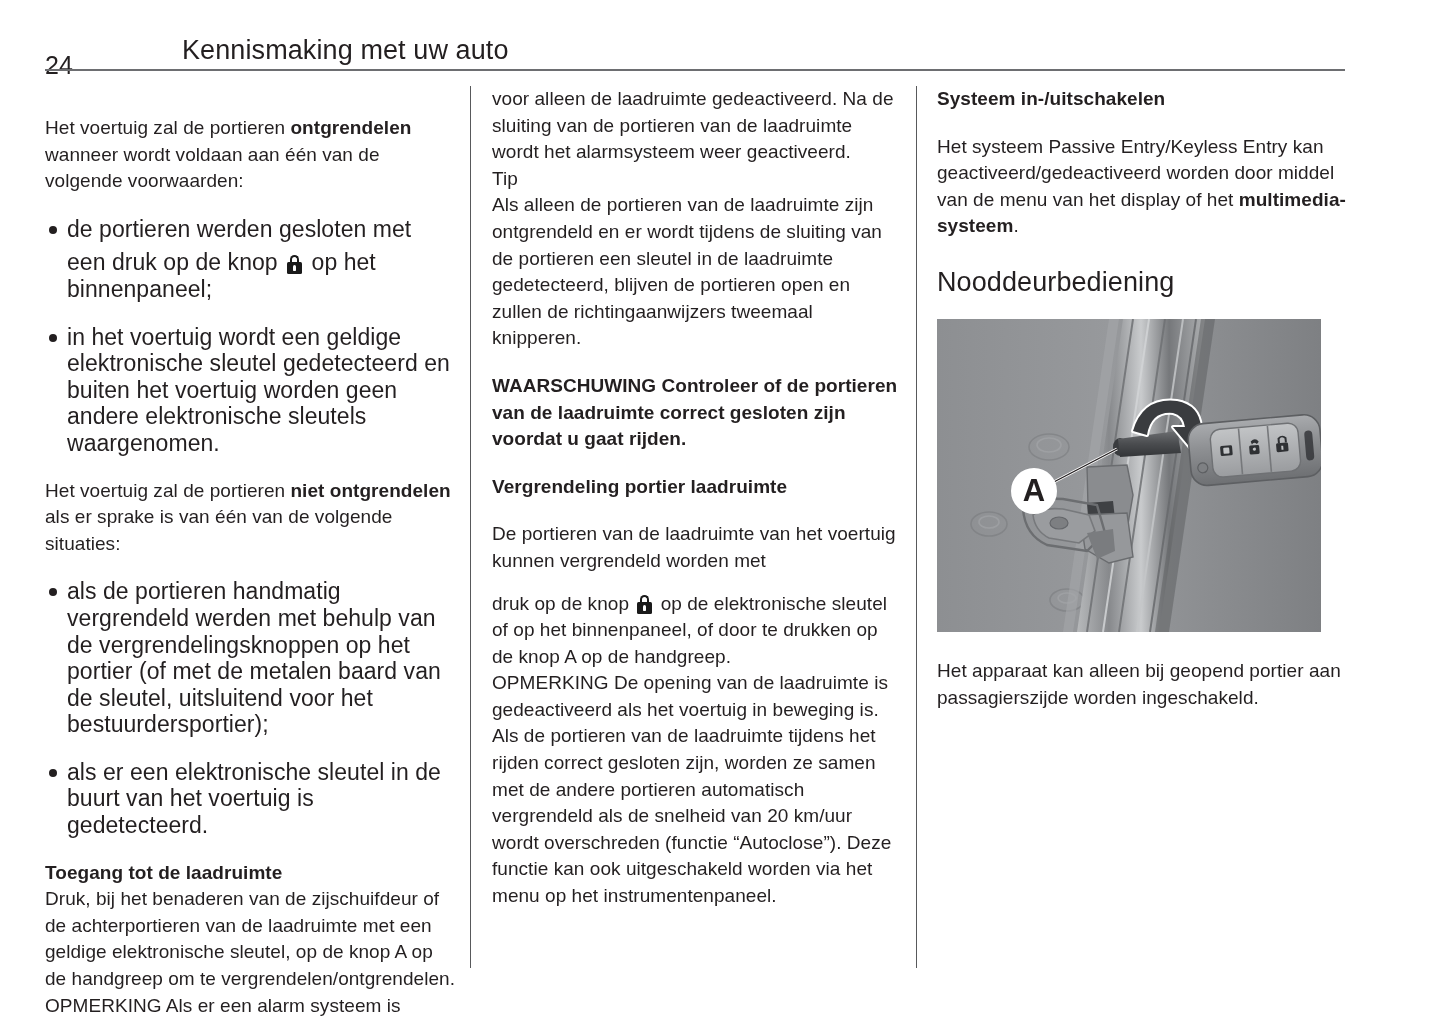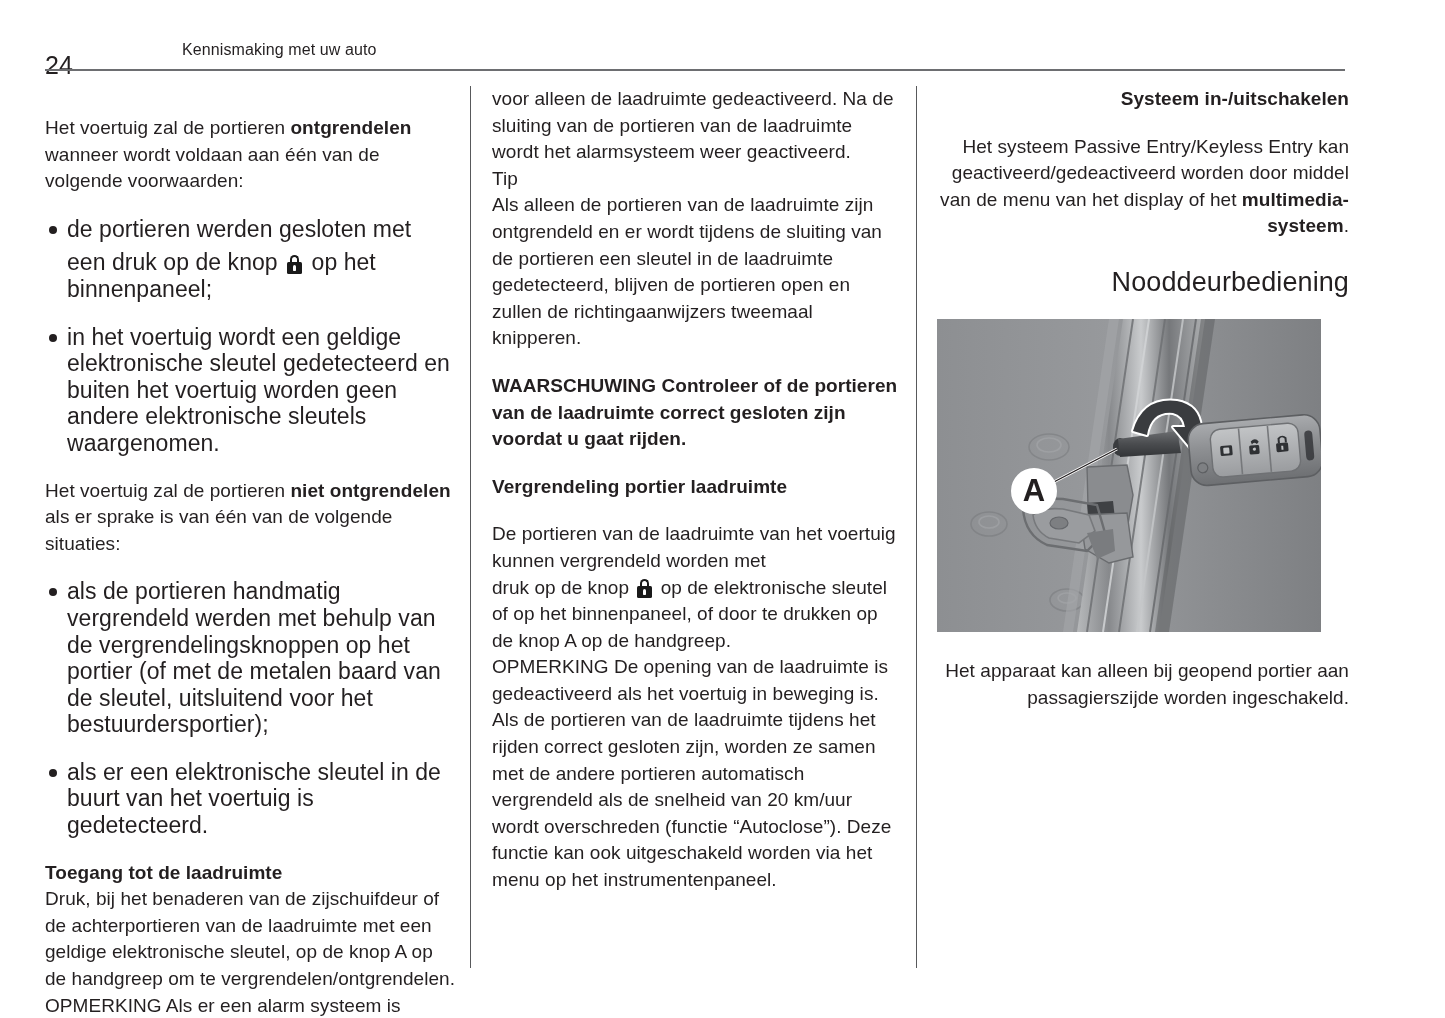--- a/index.html
+++ b/index.html
@@ -38,21 +38,21 @@
     font-size: 25px;
     font-weight: normal;
     letter-spacing: 0px;
     color: #231f20;
     line-height: 30px;
   }
   .header-title {
     position: absolute;
     left: 137px;
     top: 1px;
-    font-size: 16px;
+    font-size: 27px;
     font-weight: normal;
     color: #231f20;
     line-height: 30px;
     letter-spacing: .1px;
   }
   .header-rule {
     position: absolute;
     left: 45px;
     top: 69px;
     width: 1300px;
@@ -66,21 +66,21 @@
     left: 0;
     top: 86px;
   }
   .col {
     position: absolute;
     top: 0;
     width: 410px;
   }
   .col1 { left: 45px; margin-top: 29px; }
   .col2 { left: 492px; }
-  .col3 { left: 937px; width: 412px; text-align: right; }
+  .col3 { left: 937px; width: 412px; }
 
   .divider {
     position: absolute;
     top: 86px;
     width: 1px;
     height: 882px;
     background: #58595b;
   }
   .divider-1 { left: 470px; }
   .divider-2 { left: 916px; }
@@ -247,21 +247,21 @@
       <p>voor alleen de laadruimte gedeactiveerd. Na de sluiting van de portieren van de laadruimte wordt het alarmsysteem weer geactiveerd.</p>
       <p class="tight">Tip</p>
       <p class="tight">Als alleen de portieren van de laadruimte zijn ontgrendeld en er wordt tijdens de sluiting van de portieren een sleutel in de laadruimte gedetecteerd, blijven de portieren open en zullen de richtingaanwijzers tweemaal knipperen.</p>
 
       <p class="gap-before warn">WAARSCHUWING Controleer of de portieren van de laadruimte correct gesloten zijn voordat u gaat rijden.</p>
 
       <h3 class="sub gap-before">Vergrendeling portier laadruimte</h3>
 
       <p class="gap-before">De portieren van de laadruimte van het voertuig kunnen vergrendeld worden met</p>
 
-      <p style="margin-top:0"><span>druk op de knop </span><span class="lock-glyph"><span class="shackle"></span><span class="body"></span><span class="hole"></span></span><span> op de elektronische sleutel of op het binnenpaneel, of door te drukken op de knop A op de handgreep.</span></p>
+      <p style="margin-top:16px"><span>druk op de knop </span><span class="lock-glyph"><span class="shackle"></span><span class="body"></span><span class="hole"></span></span><span> op de elektronische sleutel of op het binnenpaneel, of door te drukken op de knop A op de handgreep.</span></p>
 
       <p class="tight">OPMERKING De opening van de laadruimte is gedeactiveerd als het voertuig in beweging is.</p>
       <p class="tight">Als de portieren van de laadruimte tijdens het rijden correct gesloten zijn, worden ze samen met de andere portieren automatisch vergrendeld als de snelheid van 20 km/uur wordt overschreden (functie “Autoclose”). Deze functie kan ook uitgeschakeld worden via het menu op het instrumentenpaneel.</p>
     </div>
 
     <div class="col col3">
 
       <h3 class="sub">Systeem in-/uitschakelen</h3>
 
       <p class="gap-before"><span>Het systeem Passive Entry/Keyless Entry kan geactiveerd/gedeactiveerd worden door middel van de menu van het display of het </span><span class="b">multimedia-systeem</span><span>.</span></p>

